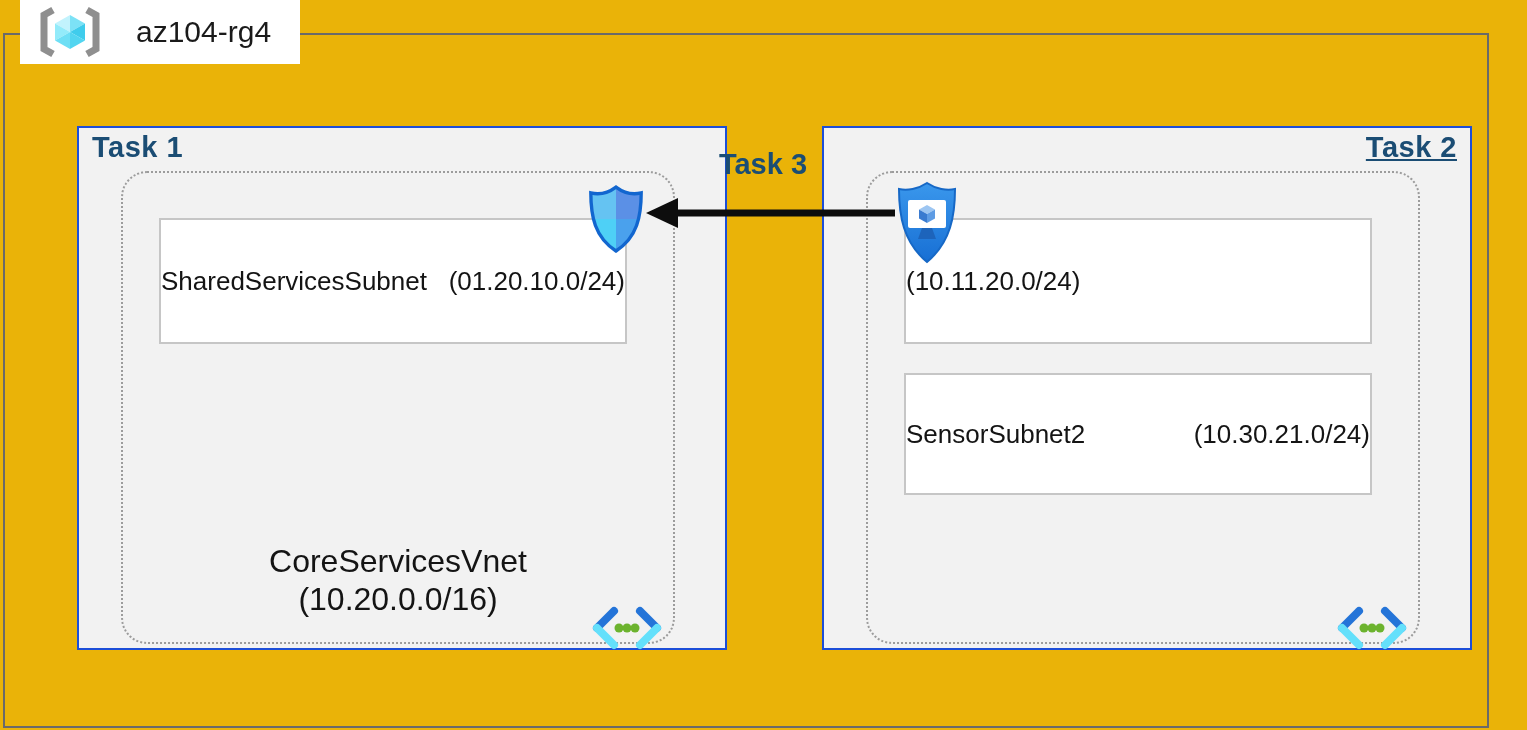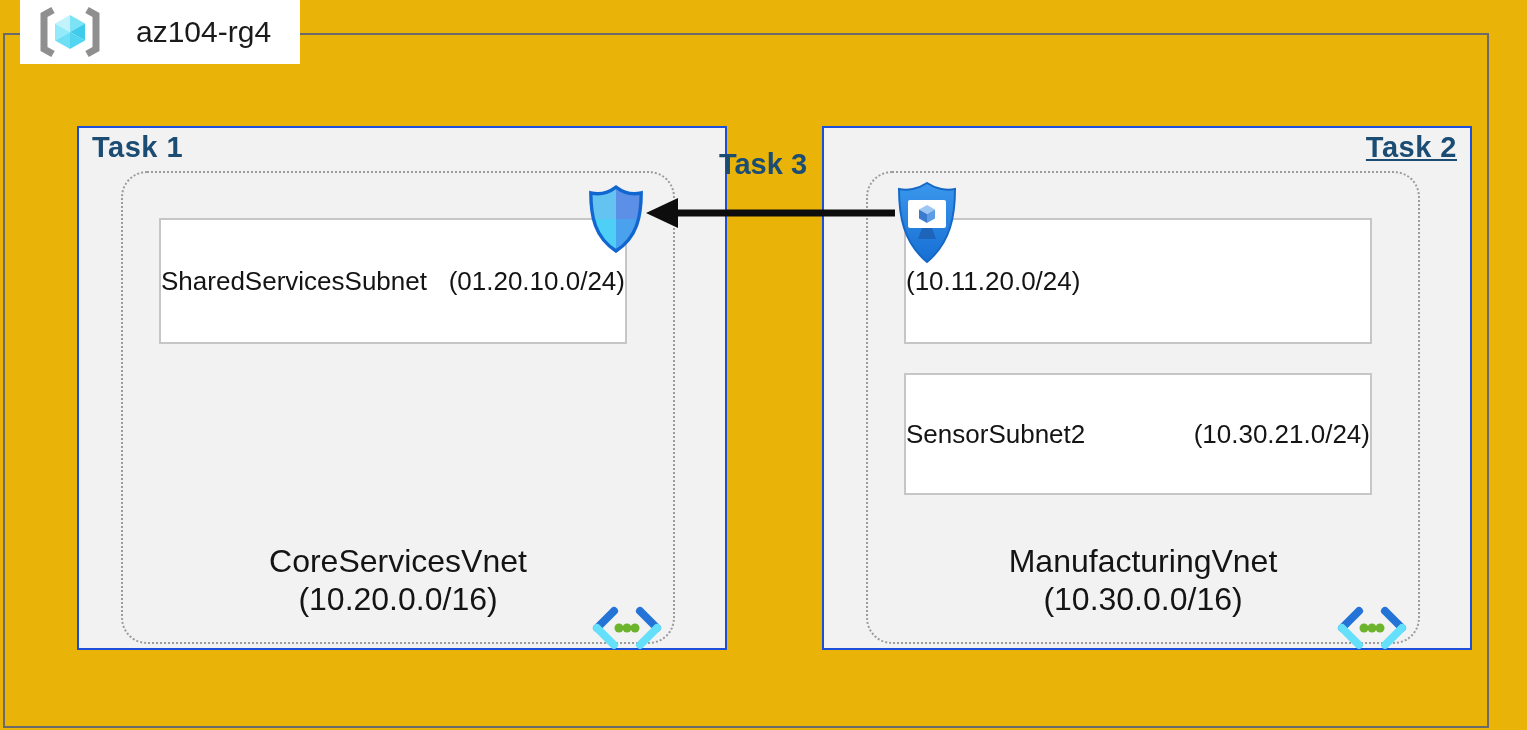--- a/index.html
+++ b/index.html
@@ -99,24 +99,20 @@
 
     <div class="subnet-box subnet-1">
       <div>(10.11.20.0/24)</div>
     </div>
 
     <div class="subnet-box subnet-2">
       <div>SensorSubnet2</div>
       <div>(10.30.21.0/24)</div>
     </div>
 
-    <div class="vnet-label">
-      <div>ManufacturingVnet</div>
-      <div>(10.30.0.0/16)</div>
-    </div>
 
     <svg class="vnet-icon" width="70" height="48" viewBox="0 0 70 48">
       <path d="M22 5 L5 22" stroke="#2474d8" stroke-width="8" stroke-linecap="round" fill="none"></path>
       <path d="M5 22 L22 39" stroke="#64e0fb" stroke-width="8" stroke-linecap="round" fill="none"></path>
       <path d="M48 5 L65 22" stroke="#2474d8" stroke-width="8" stroke-linecap="round" fill="none"></path>
       <path d="M65 22 L48 39" stroke="#64e0fb" stroke-width="8" stroke-linecap="round" fill="none"></path>
       <circle cx="27" cy="22" r="4.5" fill="#6cb32e"></circle>
       <circle cx="35" cy="22" r="4.5" fill="#6cb32e"></circle>
       <circle cx="43" cy="22" r="4.5" fill="#6cb32e"></circle>
     </svg>

